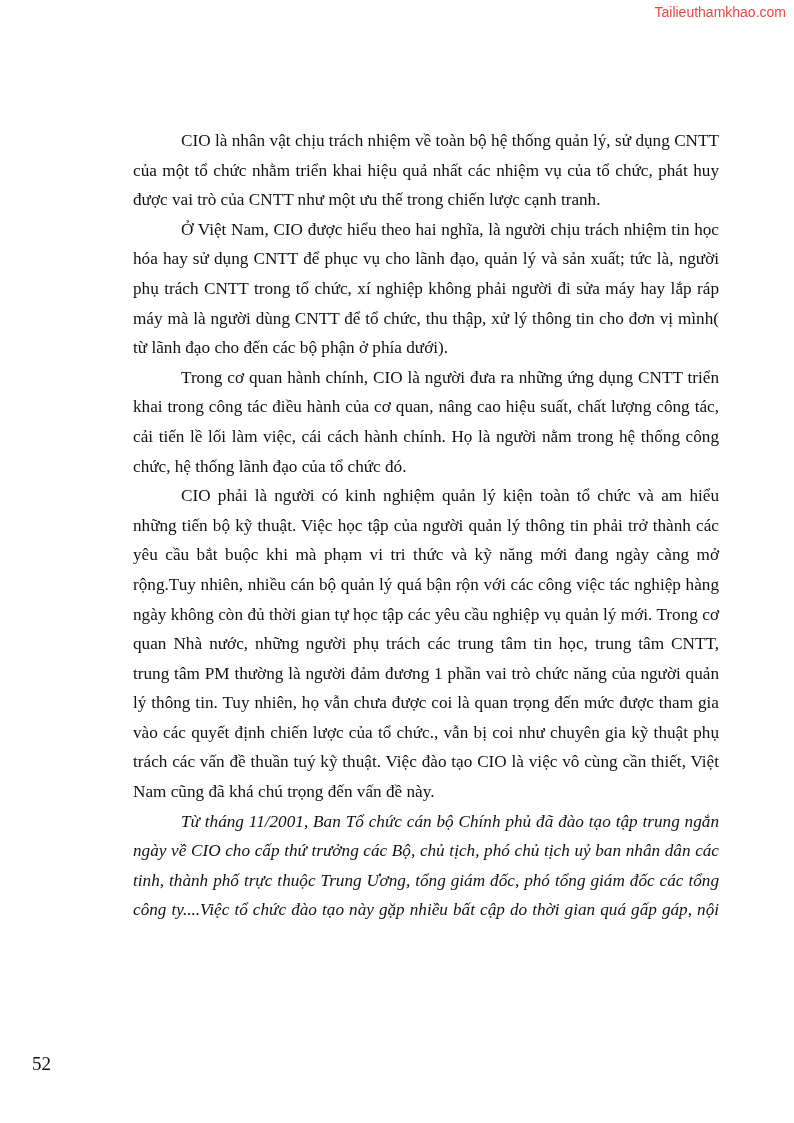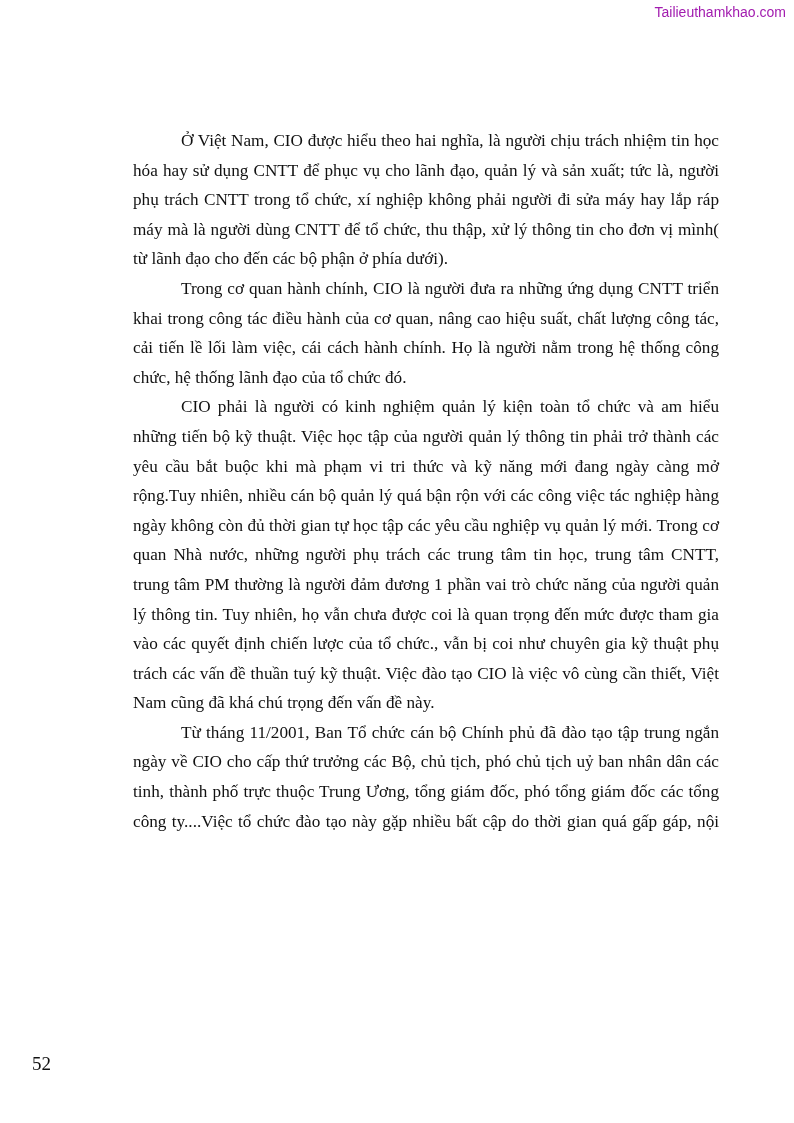--- a/index.html
+++ b/index.html
@@ -1,20 +1,20 @@
 <!DOCTYPE html>
 <html><head>
   <meta charset="utf-8">
   <style>
     html, body { margin: 0; padding: 0; background: #ffffff; }
     body { width: 794px; height: 1123px; position: relative; overflow: hidden; }
     .watermark {
       position: absolute; top: 4px; right: 8px;
       font-family: "Liberation Sans", sans-serif;
-      font-size: 14px; color: #a21caf; letter-spacing: 0px;
+      font-size: 14px; color: #ef4444; letter-spacing: 0px;
     }
     .page-body {
       position: absolute; left: 133px; top: 126px; width: 586px;
       font-family: "Liberation Serif", serif;
       font-size: 17.2px; line-height: 29.6px; color: #111111;
     }
     .page-body p {
       margin: 0; text-indent: 48px; text-align: justify;
     }
     .page-number {
@@ -23,19 +23,20 @@
       font-family: "Liberation Serif", serif;
       font-size: 19px; color: #111111; padding-left: 32px;
     }
   </style>
 </head>
 <body>
 
 <div class="watermark">Tailieuthamkhao.com</div>
 
 <div class="page-body">
+  <p>CIO là nhân vật chịu trách nhiệm về toàn bộ hệ thống quản lý, sử dụng CNTT của một tổ chức nhằm triển khai hiệu quả nhất các nhiệm vụ của tổ chức, phát huy được vai trò của CNTT như một ưu thế trong chiến lược cạnh tranh.</p>
   <p>Ở Việt Nam, CIO được hiểu theo hai nghĩa, là người chịu trách nhiệm tin học hóa hay sử dụng CNTT để phục vụ cho lãnh đạo, quản lý và sản xuất; tức là, người phụ trách CNTT trong tổ chức, xí nghiệp không phải người đi sửa máy hay lắp ráp máy mà là người dùng CNTT để tổ chức, thu thập, xử lý thông tin cho đơn vị mình( từ lãnh đạo cho đến các bộ phận ở phía dưới).</p>
   <p>Trong cơ quan hành chính, CIO là người đưa ra những ứng dụng CNTT triển khai trong công tác điều hành của cơ quan, nâng cao hiệu suất, chất lượng công tác, cải tiến lề lối làm việc, cái cách hành chính. Họ là người nằm trong hệ thống công chức, hệ thống lãnh đạo của tổ chức đó.</p>
   <p>CIO phải là người có kinh nghiệm quản lý kiện toàn tổ chức và am hiểu những tiến bộ kỹ thuật. Việc học tập của người quản lý thông tin phải trở thành các yêu cầu bắt buộc khi mà phạm vi tri thức và kỹ năng mới đang ngày càng mở rộng.Tuy nhiên, nhiều cán bộ quản lý quá bận rộn với các công việc tác nghiệp hàng ngày không còn đủ thời gian tự học tập các yêu cầu nghiệp vụ quản lý mới. Trong cơ quan Nhà nước, những người phụ trách các trung tâm tin học, trung tâm CNTT, trung tâm PM thường là người đảm đương 1 phần vai trò chức năng của người quản lý thông tin. Tuy nhiên, họ vẫn chưa được coi là quan trọng đến mức được tham gia vào các quyết định chiến lược của tổ chức., vẫn bị coi như chuyên gia kỹ thuật phụ trách các vấn đề thuần tuý kỹ thuật. Việc đào tạo CIO là việc vô cùng cần thiết, Việt Nam cũng đã khá chú trọng đến vấn đề này.</p>
-  <p style="text-align-last: justify;">Từ tháng 11/2001, Ban Tổ chức cán bộ Chính phủ đã đào tạo tập trung ngắn ngày về CIO cho cấp thứ trưởng các Bộ, chủ tịch, phó chủ tịch uỷ ban nhân dân các tinh, thành phố trực thuộc Trung Ương, tổng giám đốc, phó tổng giám đốc các tổng công ty....Việc tổ chức đào tạo này gặp nhiều bất cập do thời gian quá gấp gáp, nội</p>
+  <p style="text-align-last: justify; font-style: italic;">Từ tháng 11/2001, Ban Tổ chức cán bộ Chính phủ đã đào tạo tập trung ngắn ngày về CIO cho cấp thứ trưởng các Bộ, chủ tịch, phó chủ tịch uỷ ban nhân dân các tinh, thành phố trực thuộc Trung Ương, tổng giám đốc, phó tổng giám đốc các tổng công ty....Việc tổ chức đào tạo này gặp nhiều bất cập do thời gian quá gấp gáp, nội</p>
 </div>
 
 <div class="page-number">52</div>
 
 </body></html>

